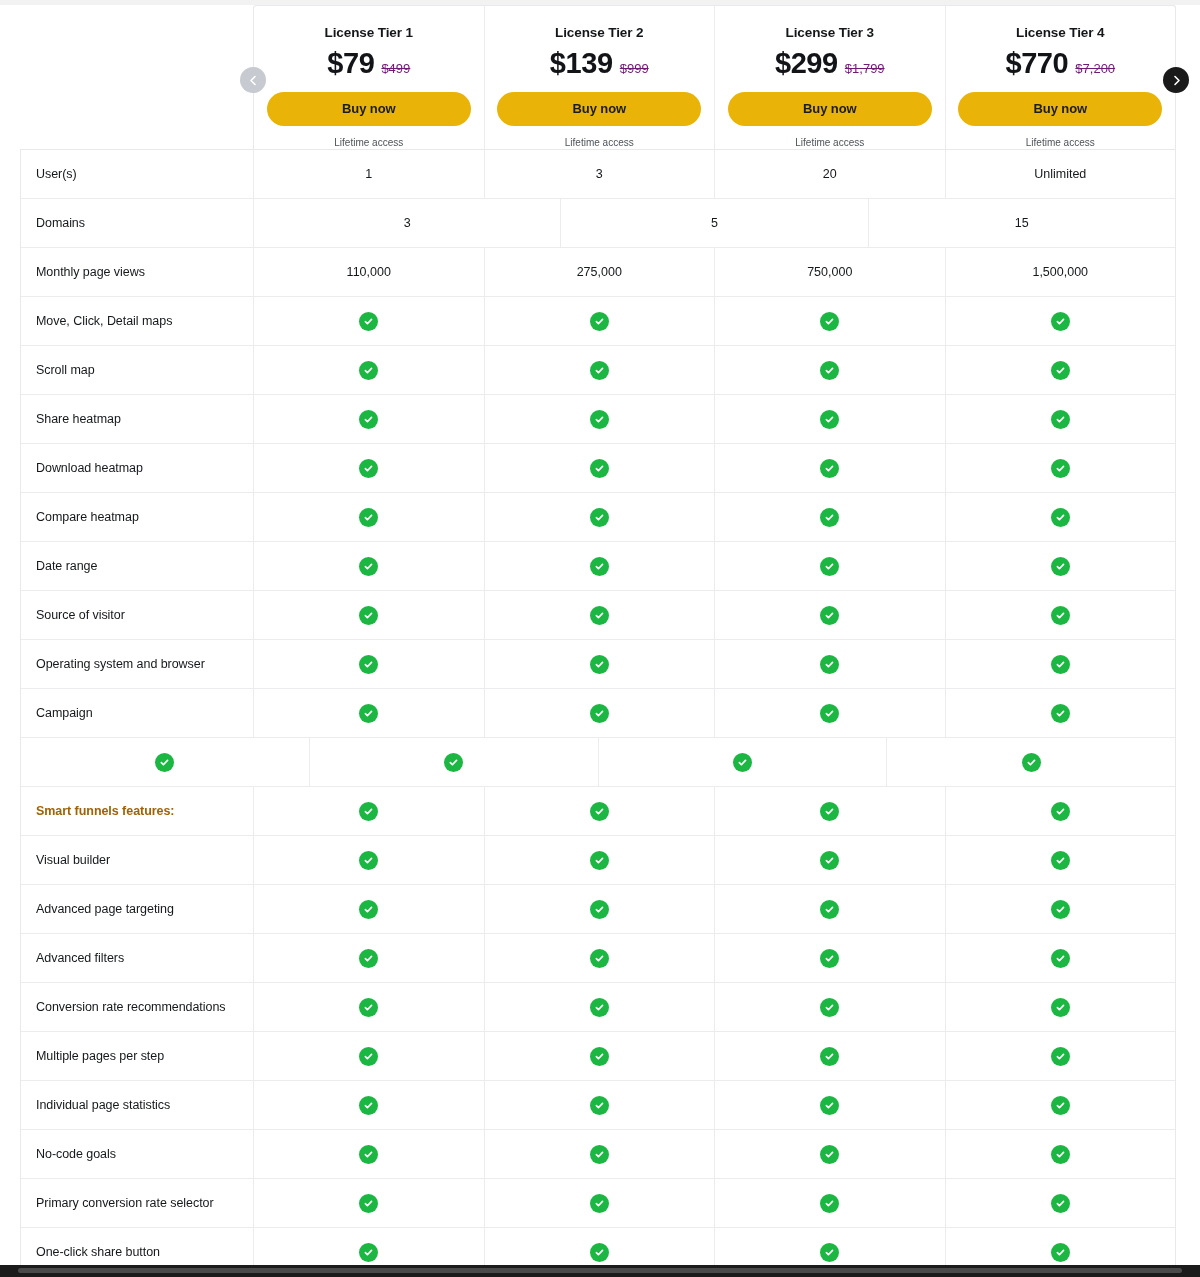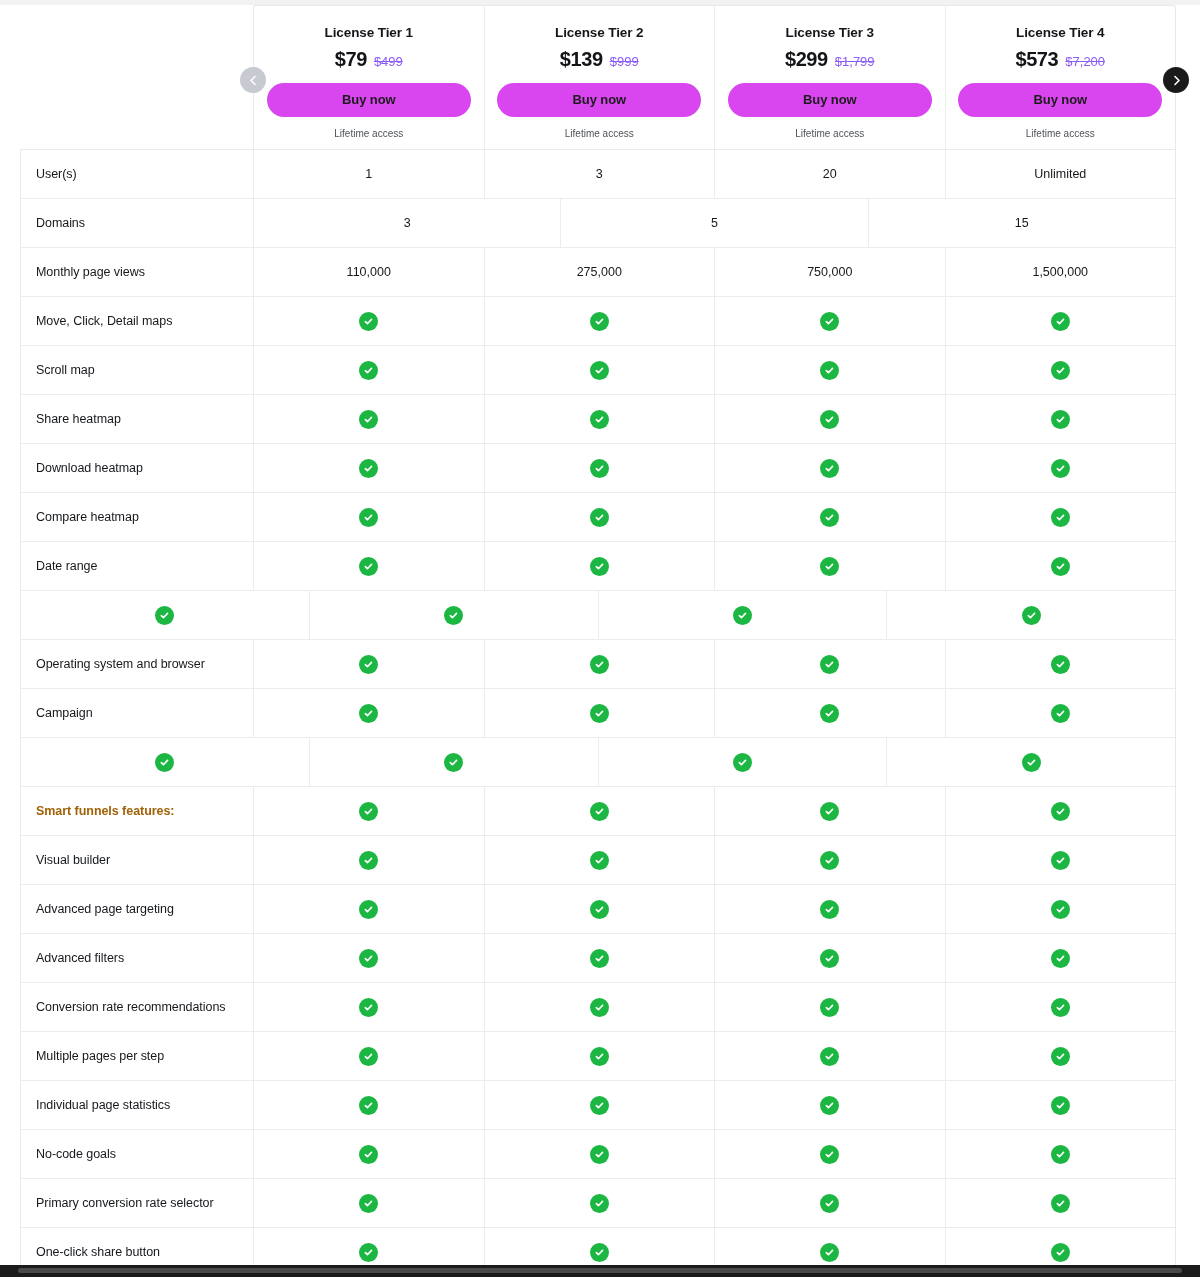--- a/index.html
+++ b/index.html
@@ -59,39 +59,39 @@
   }
 
   .price-line {
     margin-top: 9px;
     display: flex;
     align-items: baseline;
     gap: 7px;
     line-height: 1;
   }
   .price-now {
-    font-size: 20px;
+    font-size: 29px;
     font-weight: bold;
     color: #121418;
     letter-spacing: -0.4px;
   }
   .price-was {
     font-size: 13px;
-    color: #8b5cf6;
+    color: #701a75;
     text-decoration: line-through;
     font-weight: normal;
   }
 
   .buy-btn {
     margin-top: 14px;
     width: 204px;
     height: 34px;
     border: none;
     border-radius: 19px;
-    background: #d946ef;
+    background: #eab308;
     color: #1c1c1c;
     font-family: "Liberation Sans", sans-serif;
     font-size: 13px;
     font-weight: bold;
     letter-spacing: -0.1px;
     cursor: pointer;
     display: flex;
     align-items: center;
     justify-content: center;
   }
@@ -229,21 +229,21 @@
         <div class="price-line">
           <span class="price-now">$299</span>
           <span class="price-was">$1,799</span>
         </div>
         <button class="buy-btn">Buy now</button>
         <div class="lifetime">Lifetime access</div>
       </div>
       <div class="tier-card">
         <div class="tier-title">License Tier 4</div>
         <div class="price-line">
-          <span class="price-now">$573</span>
+          <span class="price-now">$770</span>
           <span class="price-was">$7,200</span>
         </div>
         <button class="buy-btn">Buy now</button>
         <div class="lifetime">Lifetime access</div>
       </div>
     </div>
 
   <button class="nav-arrow nav-prev">
     <span>
       <svg width="11" height="11" viewBox="0 0 11 11" aria-hidden="true">
@@ -461,20 +461,21 @@
         </div>
         <div class="fcell">
           <span class="check-badge">
             <svg width="11" height="11" viewBox="0 0 12 12" aria-hidden="true">
               <path d="M2.6 6.2 L4.8 8.4 L9.3 3.7" fill="none" stroke="#ffffff" stroke-width="1.8" stroke-linecap="round" stroke-linejoin="round"></path>
             </svg>
           </span>
         </div>
       </div>
       <div class="frow">
+        <div class="fname">Source of visitor</div>
         <div class="fcell">
           <span class="check-badge">
             <svg width="11" height="11" viewBox="0 0 12 12" aria-hidden="true">
               <path d="M2.6 6.2 L4.8 8.4 L9.3 3.7" fill="none" stroke="#ffffff" stroke-width="1.8" stroke-linecap="round" stroke-linejoin="round"></path>
             </svg>
           </span>
         </div>
         <div class="fcell">
           <span class="check-badge">
             <svg width="11" height="11" viewBox="0 0 12 12" aria-hidden="true">

